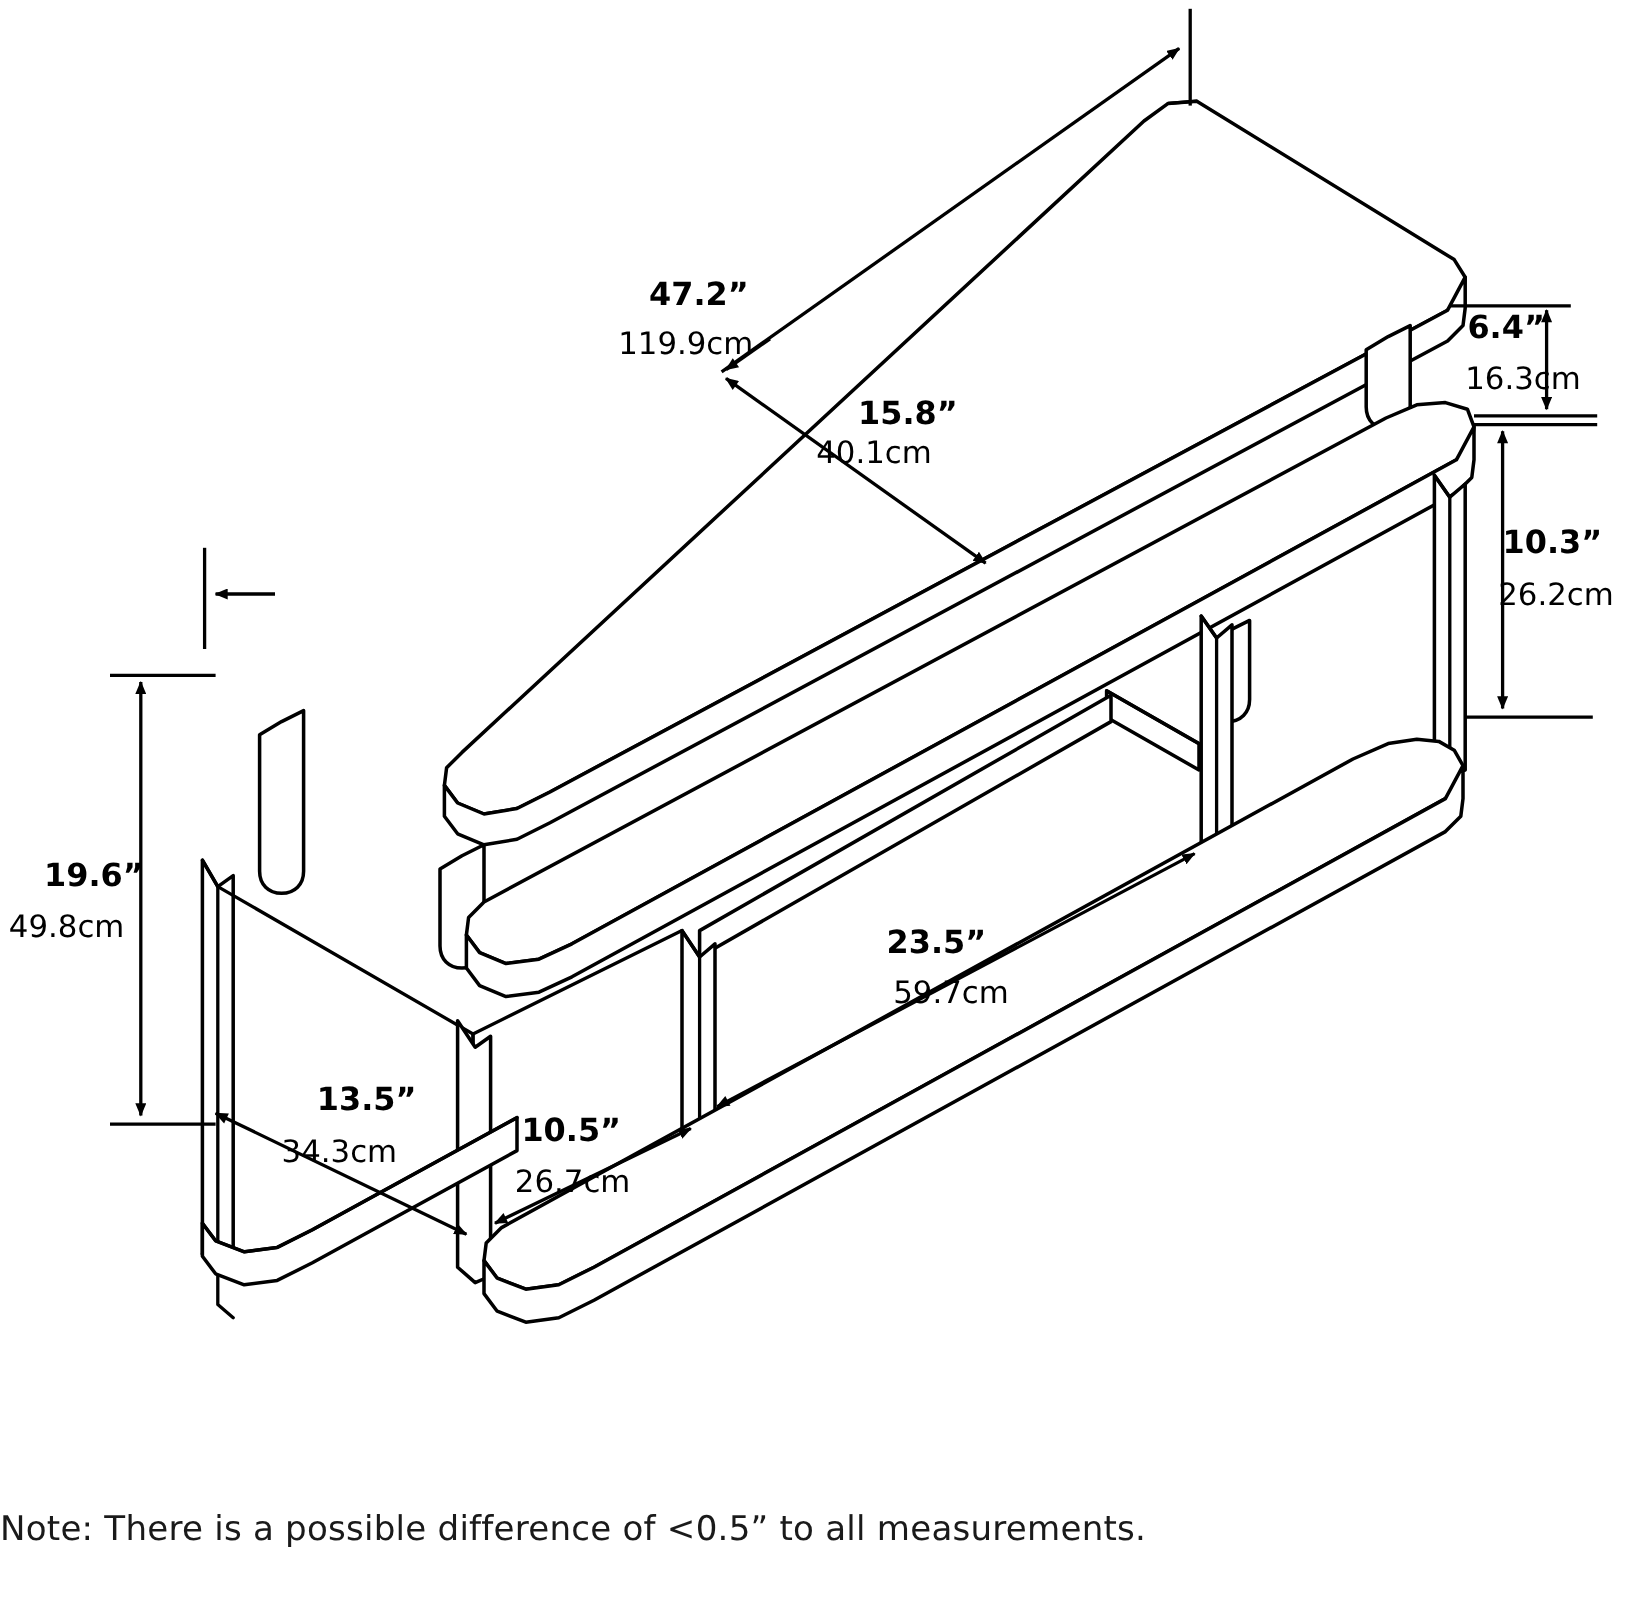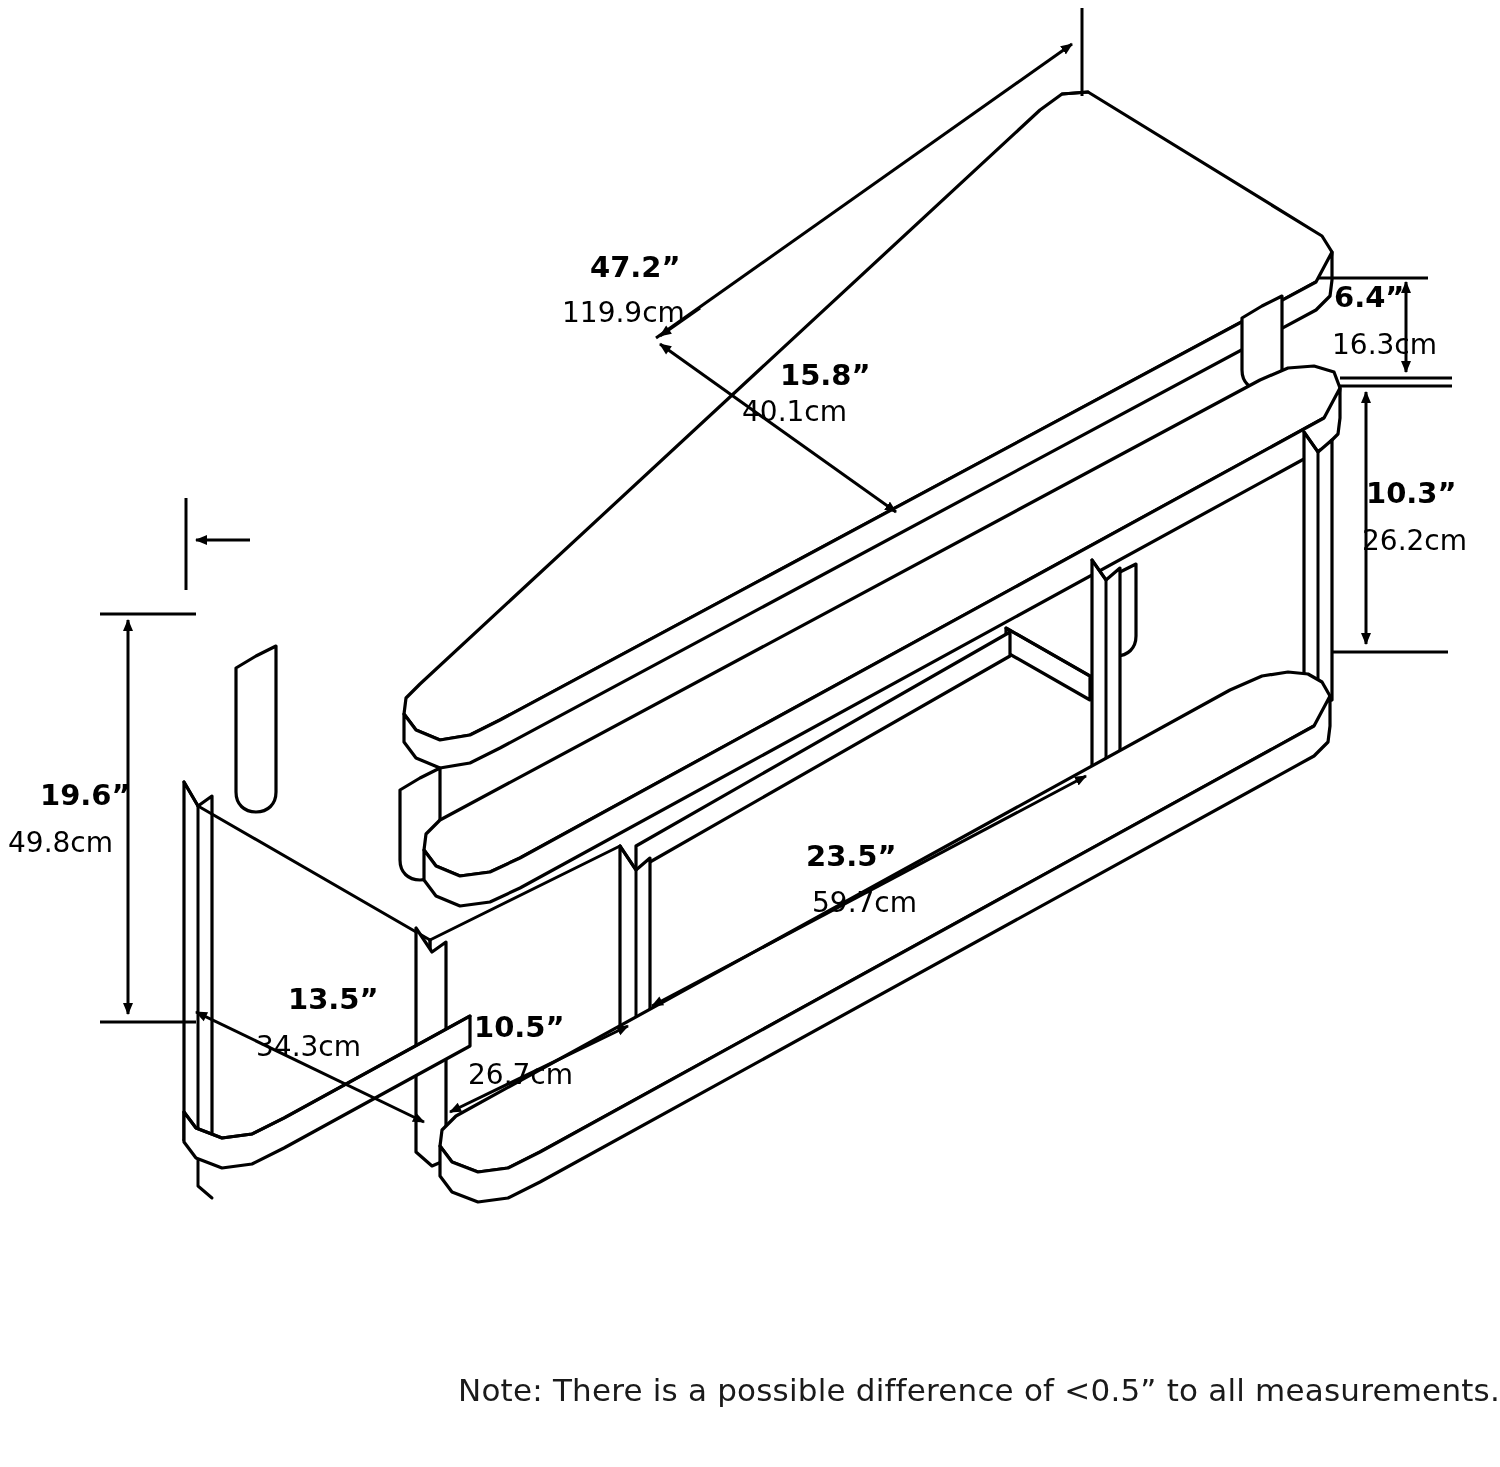--- a/index.html
+++ b/index.html
@@ -25,21 +25,21 @@
   svg.figure {
     display: block;
     width: 1500px;
     height: 1467px;
   }
   .note {
     position: absolute;
     left: 0;
     top: 1372px;
     width: 1500px;
-    text-align: right;
+    text-align: left;
     font-family: "DejaVu Sans", sans-serif;
     font-size: 31px;
     color: #1a1a1a;
     letter-spacing: 0.2px;
   }
   .dim-in {
     font-family: "DejaVu Sans", sans-serif;
     font-size: 29px;
     font-weight: bold;
     fill: #000000;

